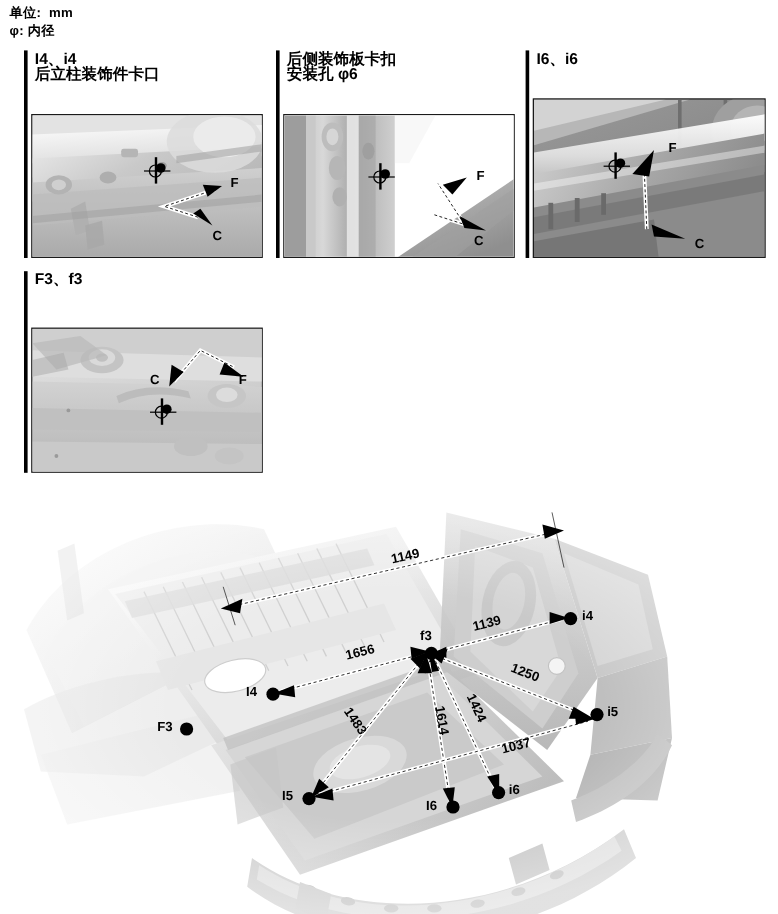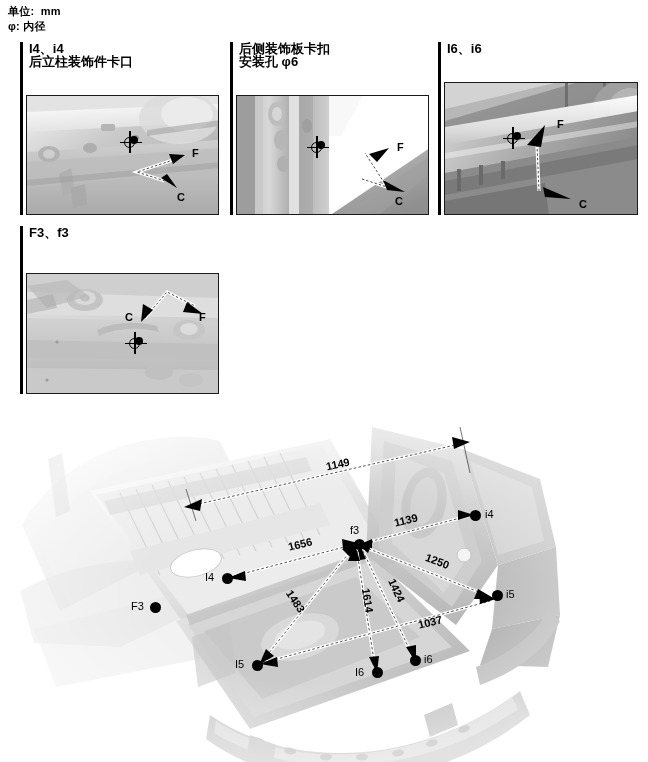--- a/index.html
+++ b/index.html
@@ -52,21 +52,21 @@
 
   
   .cl{position:absolute;font-size:11px;font-weight:bold;line-height:11px;}
 
   
   #main-illustration{
     position:absolute;left:0;top:415px;width:648px;height:347px;
   }
   #main-illustration svg{position:absolute;left:0;top:0;}
   .ptlabel{
-    position:absolute;font-size:11px;font-weight:normal;line-height:11px;
+    position:absolute;font-size:11px;font-weight:bold;line-height:11px;
     white-space:nowrap;
   }
   .ptdot{position:absolute;width:11px;height:11px;border-radius:50%;background:#000;}
   .dimlabel{
     position:absolute;font-size:11px;font-weight:bold;line-height:11px;
     white-space:nowrap;
   }
 </style>
 </head>
 <body>

